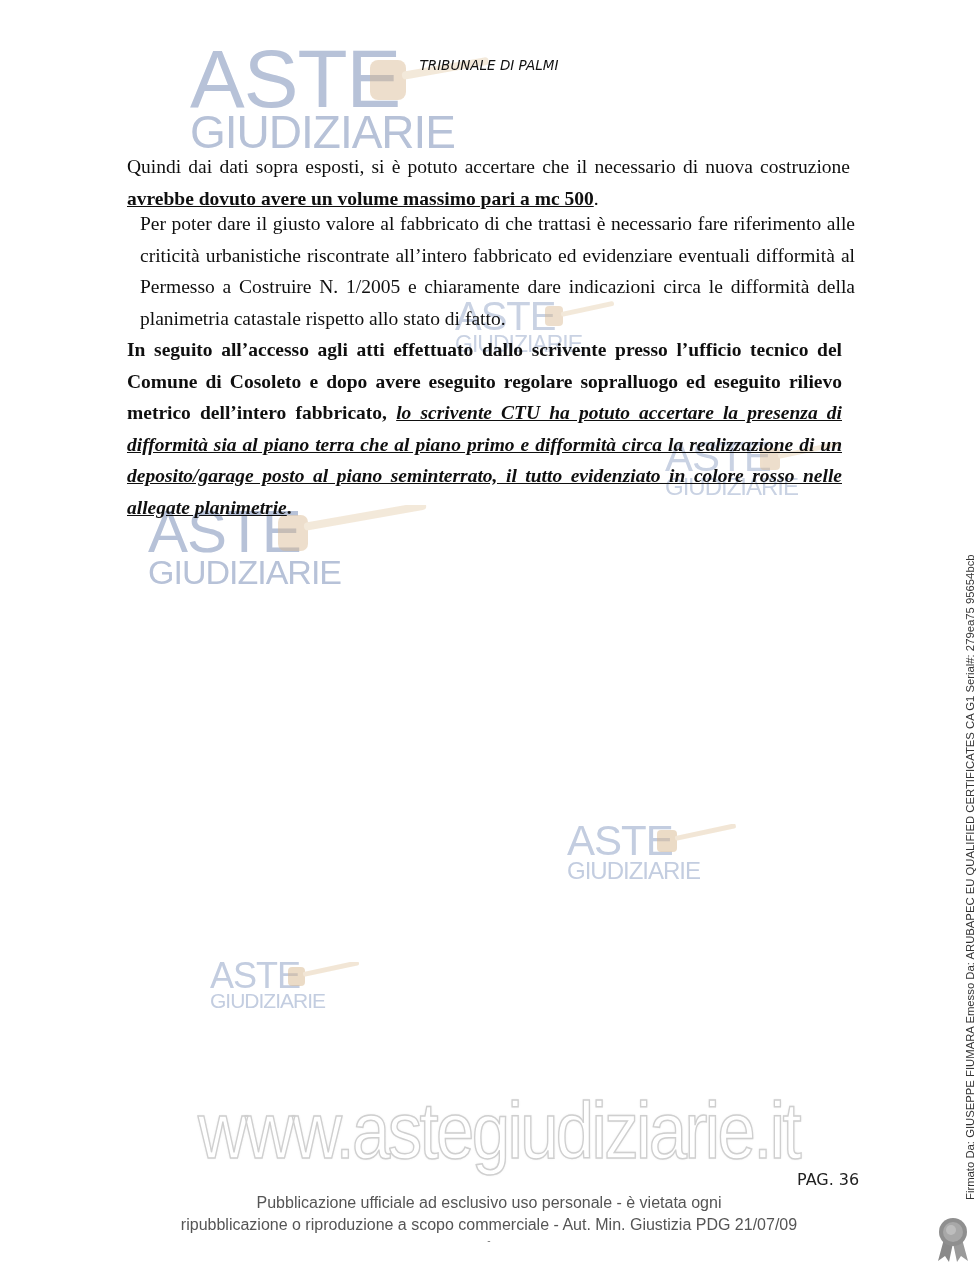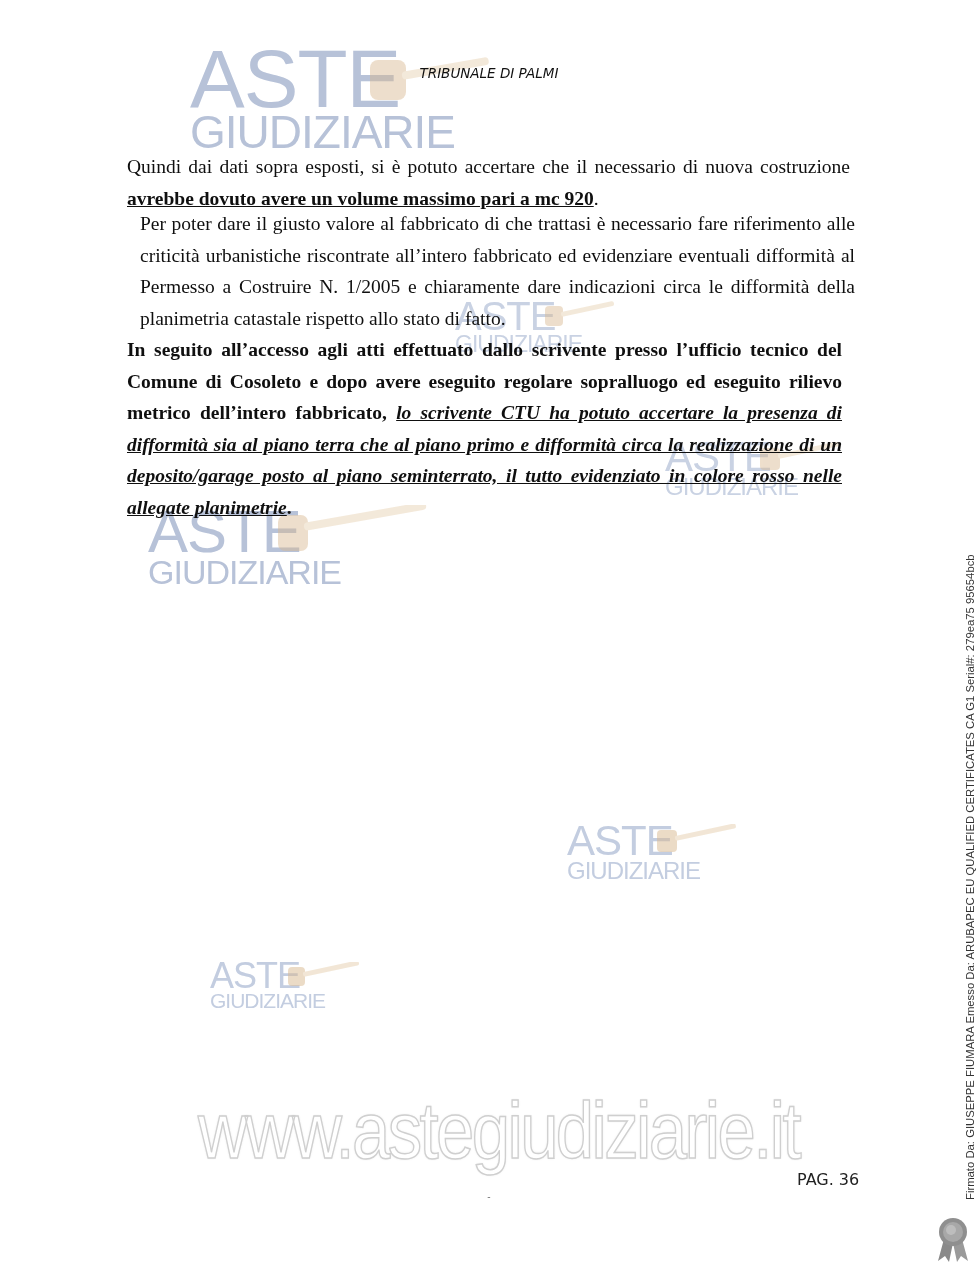--- a/index.html
+++ b/index.html
@@ -18,21 +18,20 @@
       font-family: "Liberation Sans", sans-serif; color: #b7c2d8; line-height: 0.9;
       letter-spacing: -1px; display: block;
     }
     .wm .gavel {
       position: absolute;
     }
     .header {
       position: absolute; left: 0; top: 55px; width: 978px; text-align: center; z-index: 2;
       font-family: "DejaVu Sans", sans-serif; font-style: italic; font-size: 13.5px; line-height: 20px;
       color: #111;
-      margin-top: 8px;
     }
     .header div { white-space: nowrap; }
     .para {
       position: absolute; left: 127px; width: 715px; z-index: 2;
       font-size: 19.5px; line-height: 31.5px; text-align: justify; text-align-last: left;
       color: #0f0f0f;
     }
     .para u.b { font-weight: bold; }
     .para .iu { font-style: italic; text-decoration: underline; }
     .urlwm {
@@ -124,36 +123,38 @@
         <rect x="15" y="10" width="57" height="5" rx="2" fill="#e6cfae" transform="rotate(-12 15 12)"></rect>
       </g>
   </svg>
 </div>
 
 <div class="header">
   <div>TRIBUNALE DI PALMI</div>
 </div>
 
 <div class="para" style="top:151px; width:723px;">
-  <span>Quindi dai dati sopra esposti, si è potuto accertare  che il necessario di nuova costruzione </span><u class="b">avrebbe dovuto avere un volume massimo pari a mc 920</u><span>.</span>
+  <span>Quindi dai dati sopra esposti, si è potuto accertare  che il necessario di nuova costruzione </span><u class="b">avrebbe dovuto avere un volume massimo pari a mc 500</u><span>.</span>
 </div>
 
 <div class="para" style="top:208px;margin-left:13px;">
   <span>Per poter dare il giusto valore al fabbricato di che trattasi è necessario fare riferimento alle criticità urbanistiche riscontrate all’intero fabbricato ed evidenziare eventuali difformità al Permesso a Costruire N. 1/2005 e chiaramente dare indicazioni circa le difformità della planimetria catastale rispetto allo stato di fatto.</span>
 </div>
 
 <div class="para" style="top:334px;font-weight:bold;">
   <span>In seguito all’accesso agli atti effettuato dallo scrivente presso l’ufficio tecnico del Comune di Cosoleto e dopo avere eseguito regolare sopralluogo ed eseguito rilievo metrico dell’intero fabbricato, </span><span class="iu">lo scrivente CTU ha potuto accertare la presenza di difformità sia al piano terra che al piano primo e difformità circa la realizzazione di un deposito/garage posto al piano seminterrato, il tutto evidenziato in colore rosso nelle allegate planimetrie</span><span>.</span>
 </div>
 
 <div class="urlwm">www.astegiudiziarie.it</div>
 
 <div class="pag">PAG. 36</div>
 
 <div class="footer">
+  <div class="l1">Pubblicazione ufficiale ad esclusivo uso personale - è vietata ogni</div>
+  <div>ripubblicazione o riproduzione a scopo commerciale - Aut. Min. Giustizia PDG 21/07/09</div>
   <div class="dash">-</div>
 </div>
 
 <div class="sig">Firmato Da: GIUSEPPE FIUMARA Emesso Da: ARUBAPEC EU QUALIFIED CERTIFICATES CA G1 Serial#: 279ea75 95654bcb</div>
 
 <svg class="seal" width="42" height="48" viewBox="0 0 42 48">
   <path d="M12 24 L6 46 L13 41 L17 47 L21 28 Z" fill="#8a8a8a"></path>
   <path d="M30 24 L36 46 L29 41 L25 47 L21 28 Z" fill="#9a9a9a"></path>
   <circle cx="21" cy="17" r="14" fill="#8f8f8f"></circle>
   <circle cx="21" cy="17" r="10" fill="#a8a8a8"></circle>

